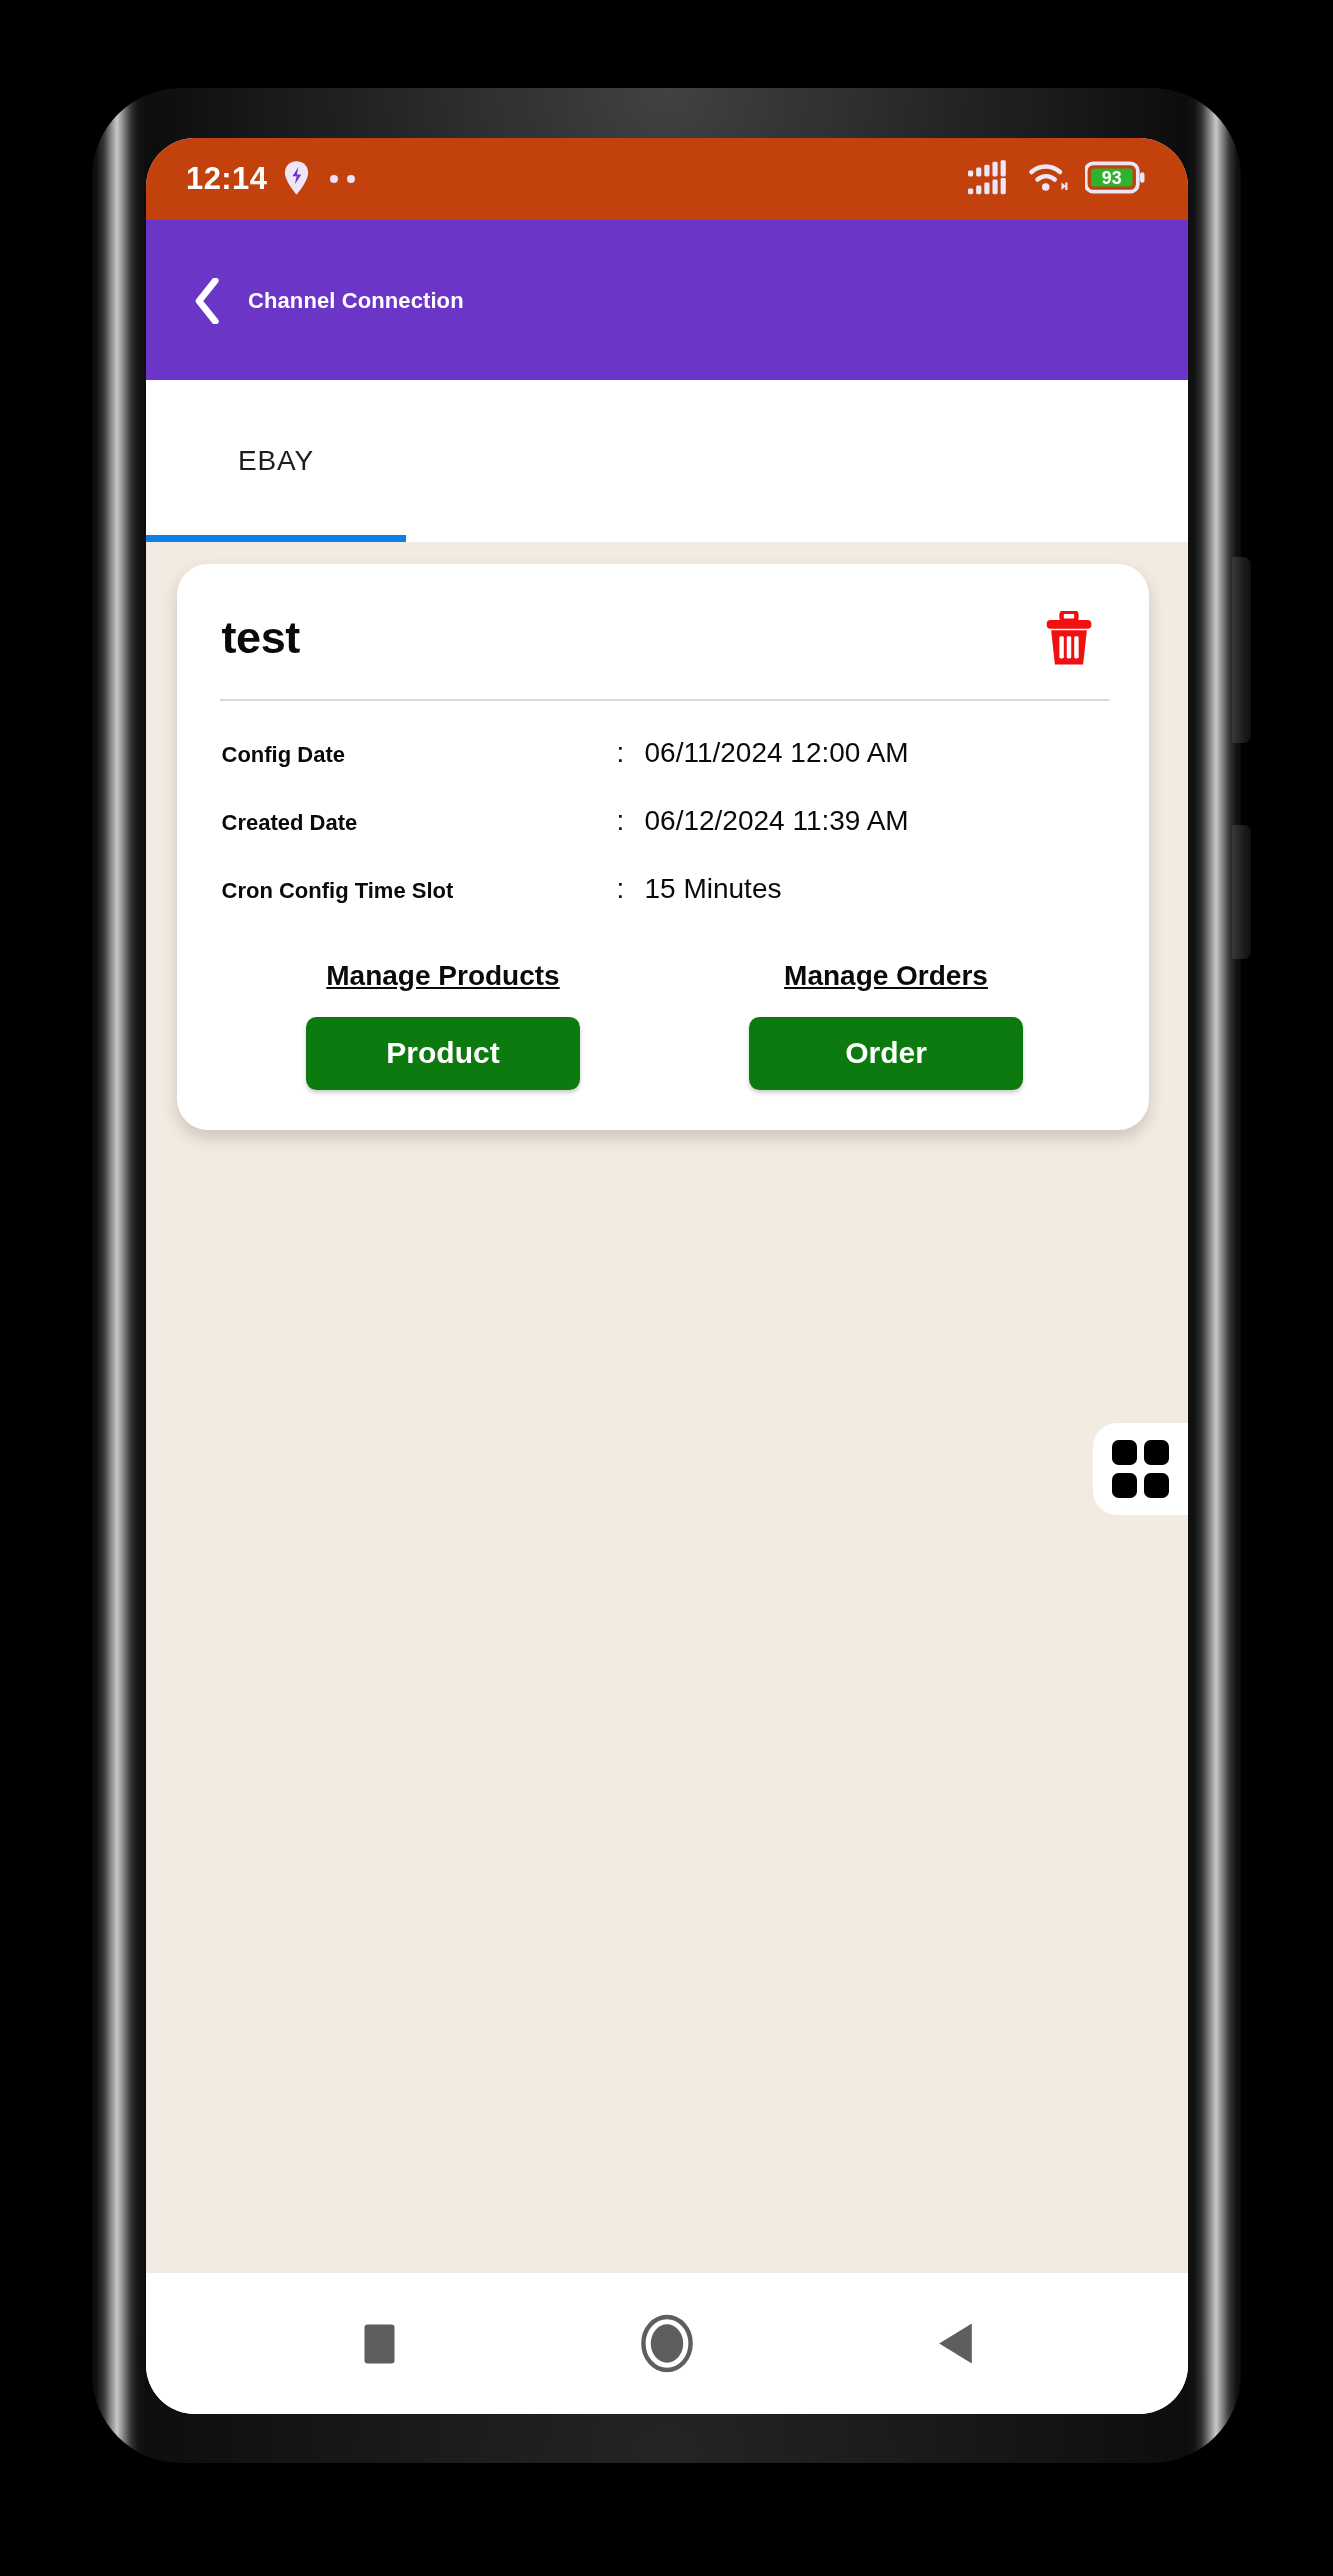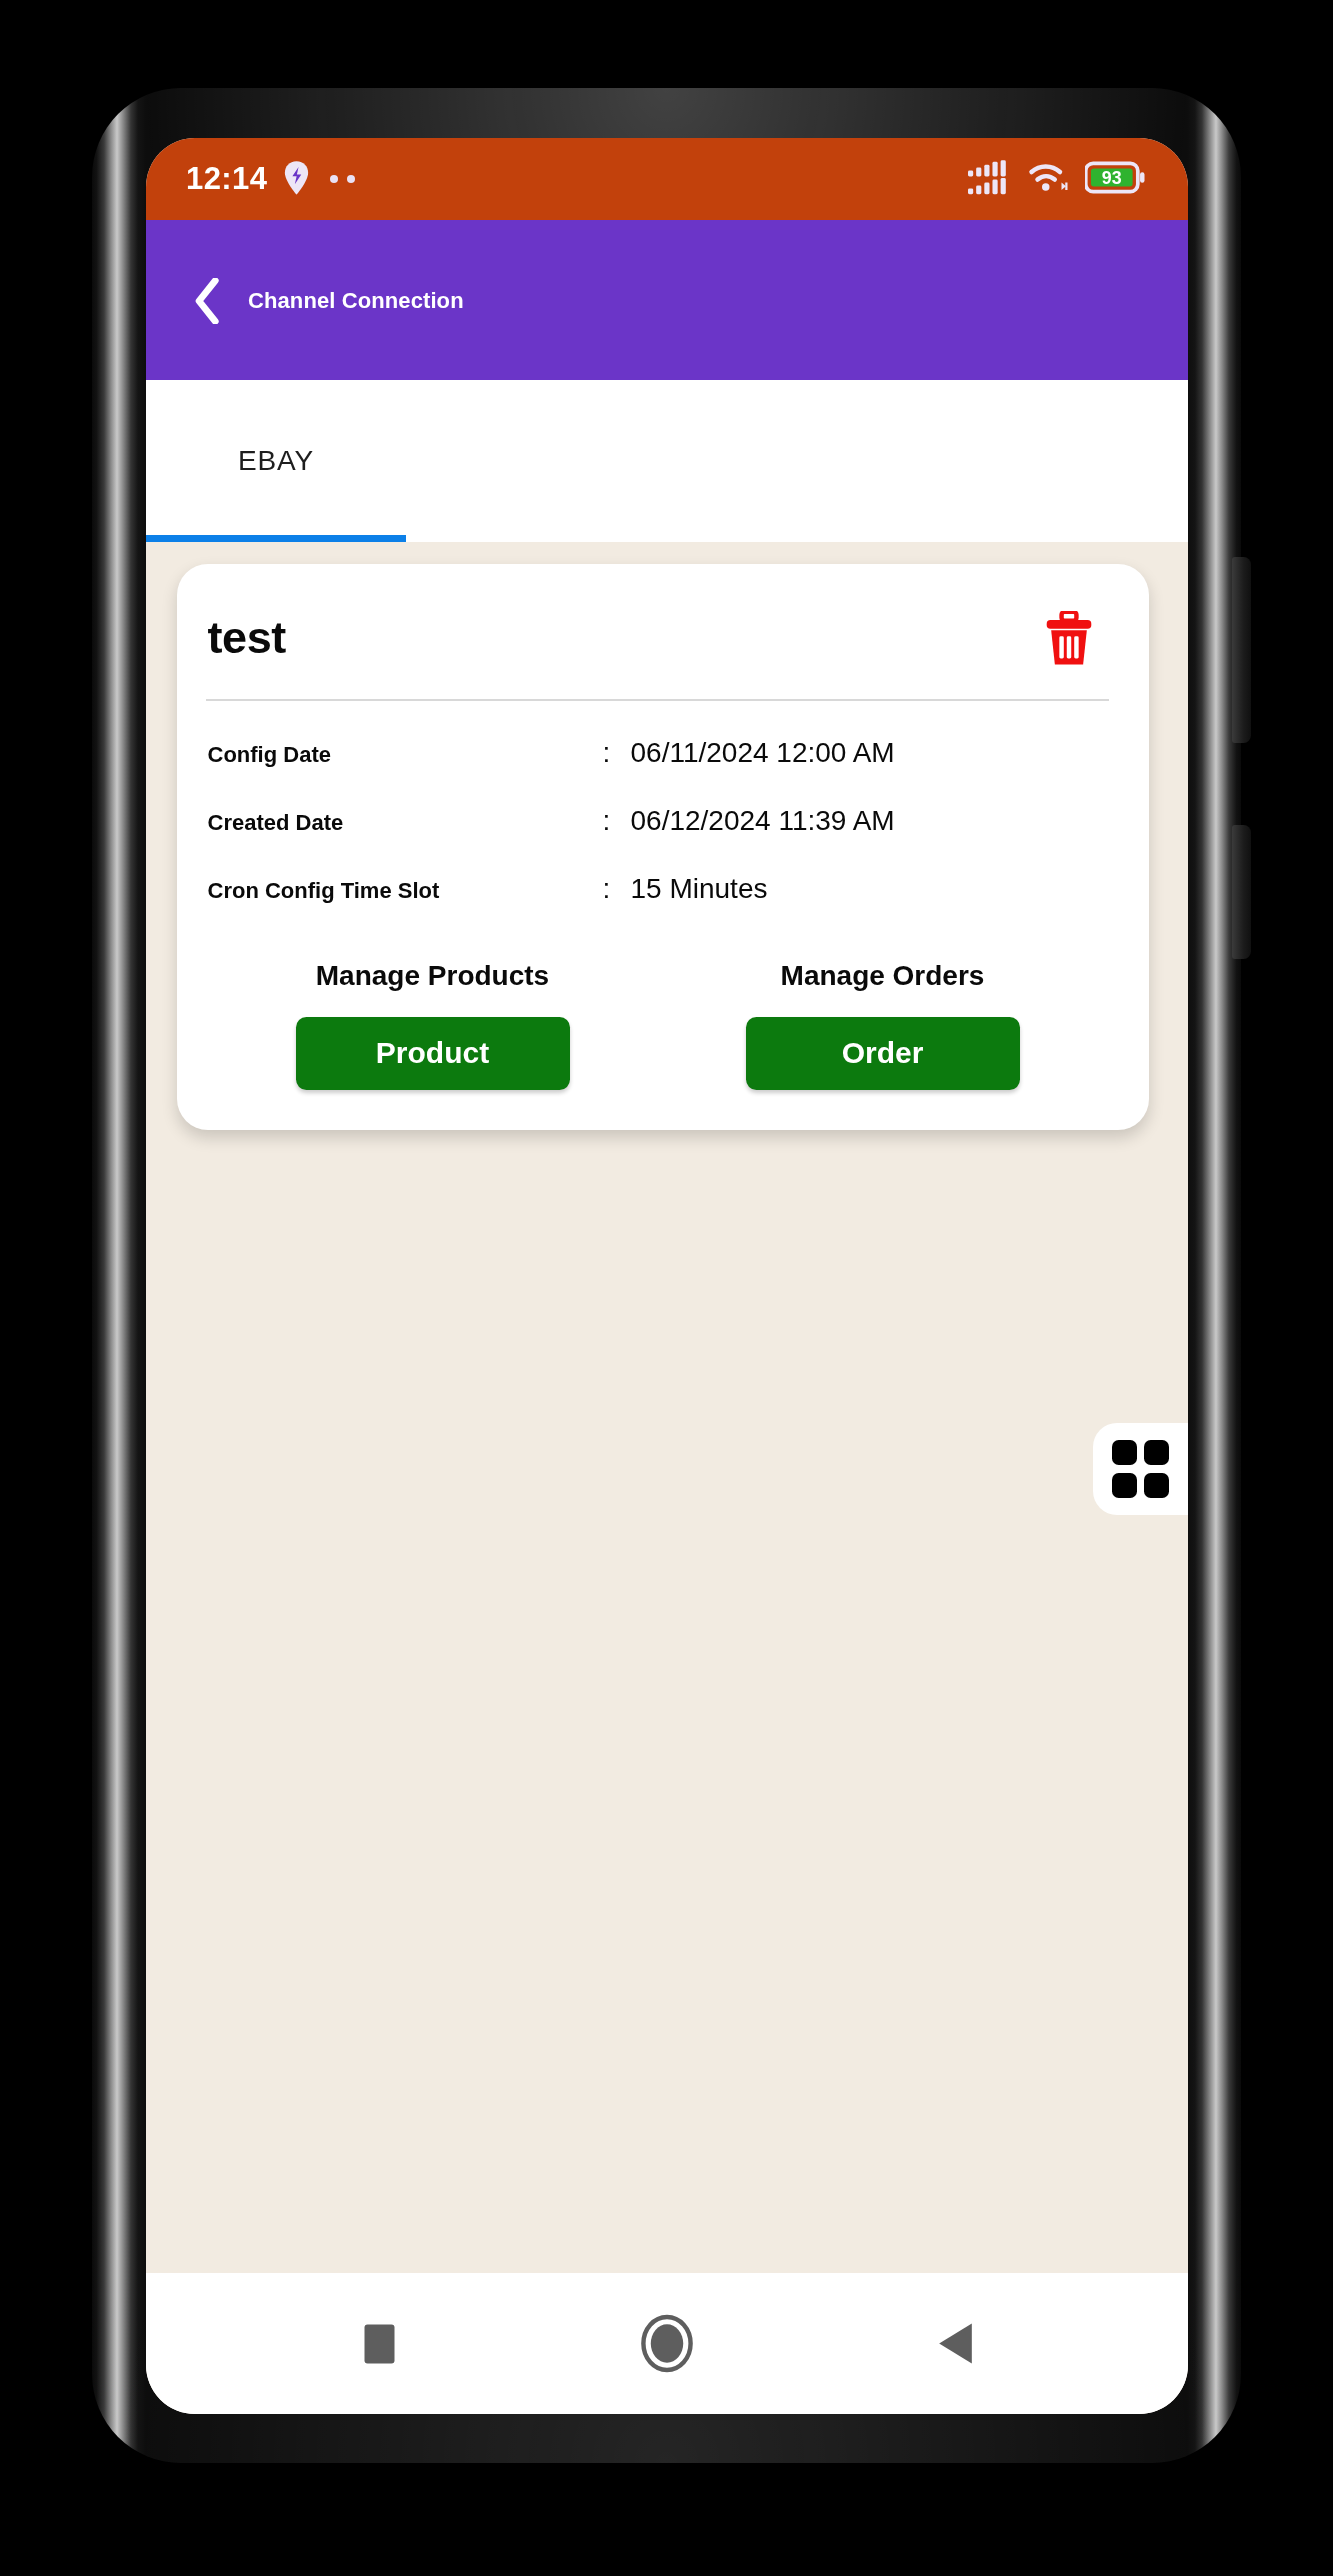--- a/index.html
+++ b/index.html
@@ -154,21 +154,21 @@
 
   
   #config-card {
     position: absolute;
     left: 31px;
     top: 22px;
     width: 972px;
     border-radius: 31px;
     background: #FFFFFF;
     box-shadow: 0 7.4px 16.4px rgba(0,0,0,0.16);
-    padding: 34px 37px 40px 26px;
+    padding: 34px 37px 40px 40px;
     box-sizing: border-box;
   }
   #card-header {
     display: flex;
     align-items: center;
     justify-content: space-between;
     padding: 9px 4.5px 0 4.5px;
   }
   #card-title {
     font-size: 45px;
@@ -219,20 +219,21 @@
   .action-group {
     width: 50%;
     display: flex;
     flex-direction: column;
     align-items: center;
   }
   .action-title {
     font-size: 28px;
     font-weight: bold;
     color: #0A0A0A;
+    text-decoration: underline;
   }
   .action-button {
     margin-top: 25px;
     background: #0C7A0E;
     color: #FFFFFF;
     font-size: 30px;
     font-weight: bold;
     border: none;
     border-radius: 10.4px;
     padding: 19.3px 0;

